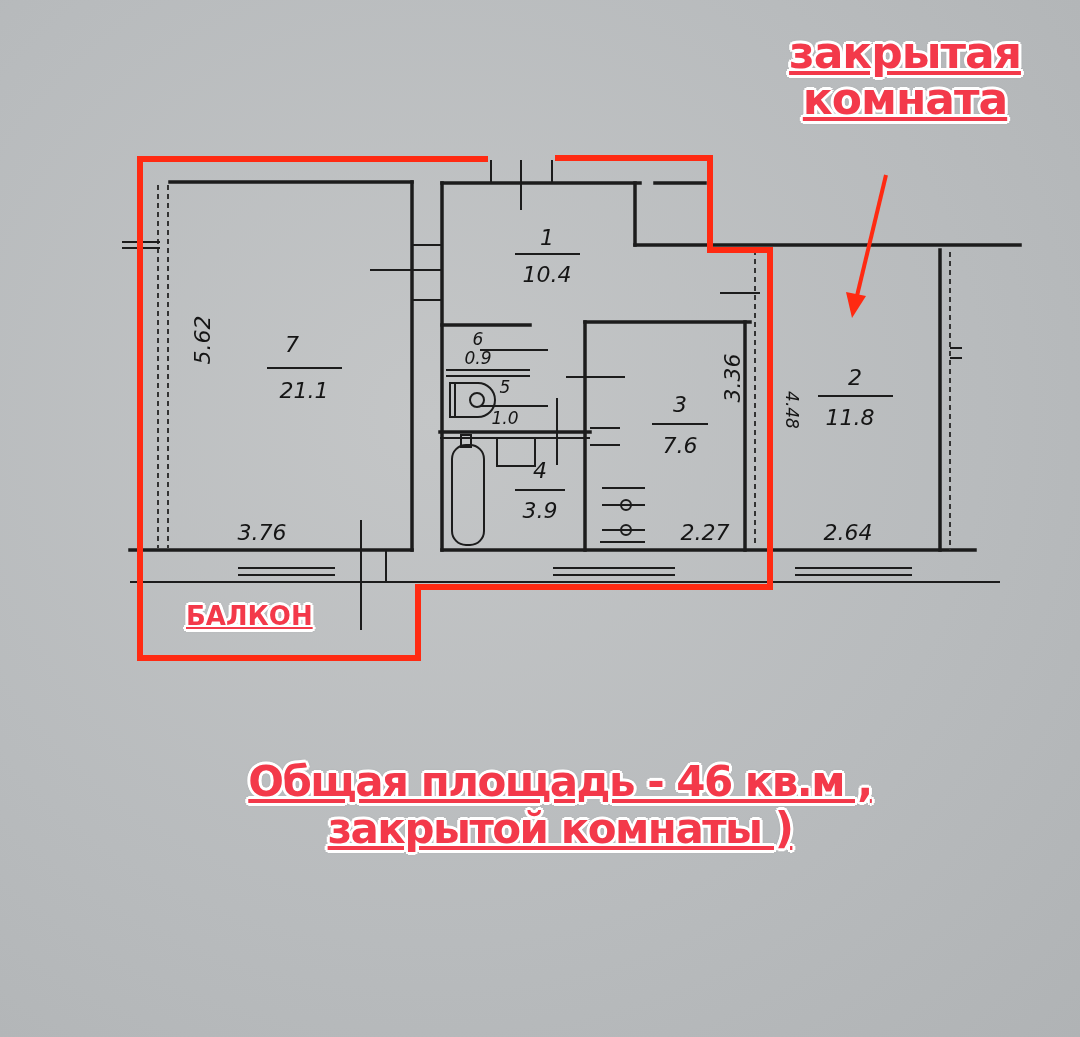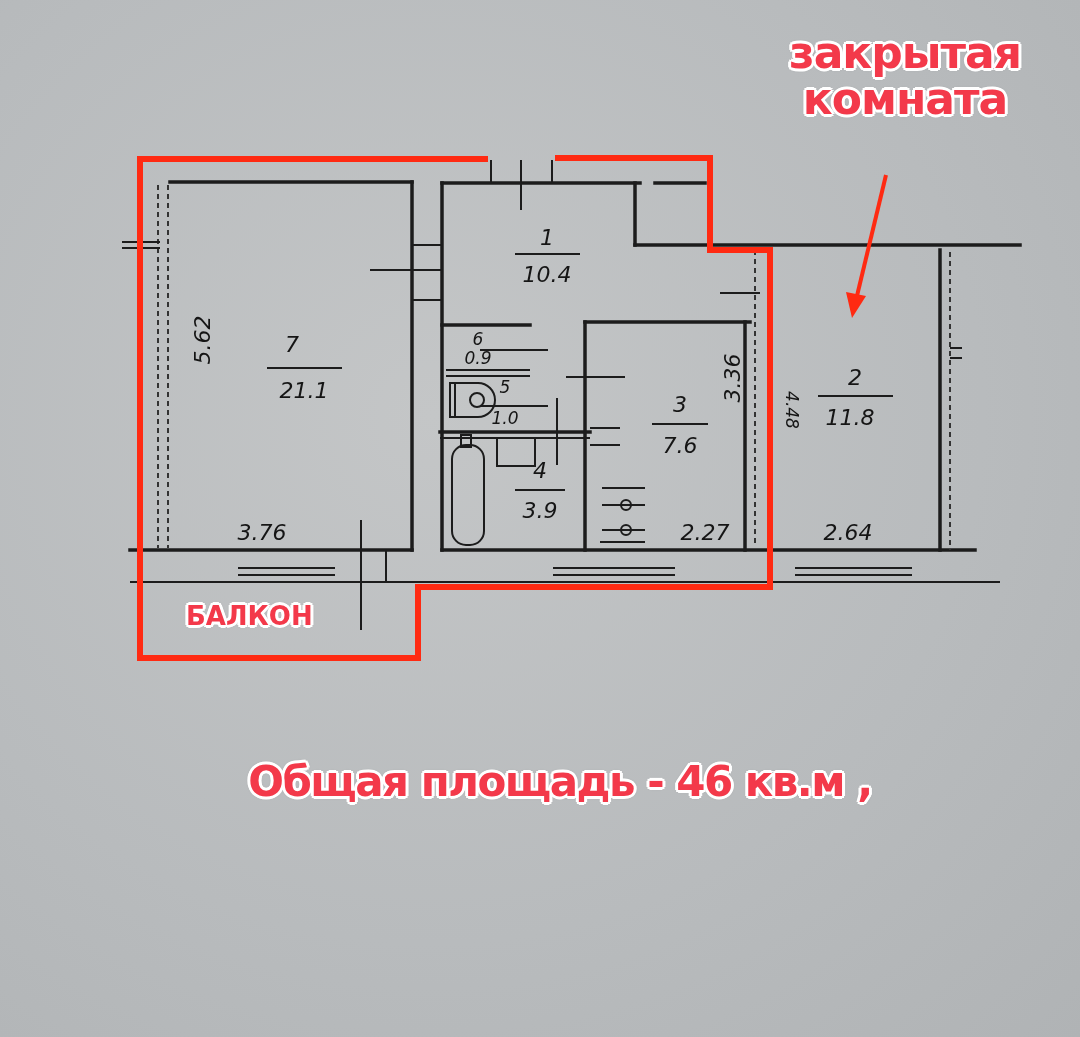--- a/index.html
+++ b/index.html
@@ -28,20 +28,21 @@
     font-family: "DejaVu Sans", sans-serif; font-weight: bold;
     color: #f3394a;
     -webkit-text-stroke: 0px;
     text-shadow:
       3px 0 0 #fff, -3px 0 0 #fff, 0 3px 0 #fff, 0 -3px 0 #fff,
       2px 2px 0 #fff, -2px -2px 0 #fff, 2px -2px 0 #fff, -2px 2px 0 #fff,
       0 0 4px rgba(0,0,0,0.25);
     text-align: center;
     line-height: 1.05;
     white-space: nowrap;
+    text-decoration: underline;
   }
   #closed-room-label { left: 775px; top: 30px; width: 260px; font-size: 44px; letter-spacing: -1px; }
   #balcony-label { left: 186px; top: 603px; font-size: 26px; }
   #total-area { left: 150px; top: 750px; width: 820px; font-size: 42px; letter-spacing: -1.5px; line-height: 1.12; margin-top: 8px; }
 </style>
 </head>
 <body>
 
 <div class="paper"></div>
 
@@ -175,13 +176,14 @@
 
 <div class="overlay" id="closed-room-label">
   <div>закрытая</div>
   <div>комната</div>
 </div>
 
 <div class="overlay" id="balcony-label">БАЛКОН</div>
 
 <div class="overlay" id="total-area">
   <div>Общая площадь - 46 кв.м ,</div>
+  <div>закрытой комнаты )</div>
 </div>
 
 </body></html>

